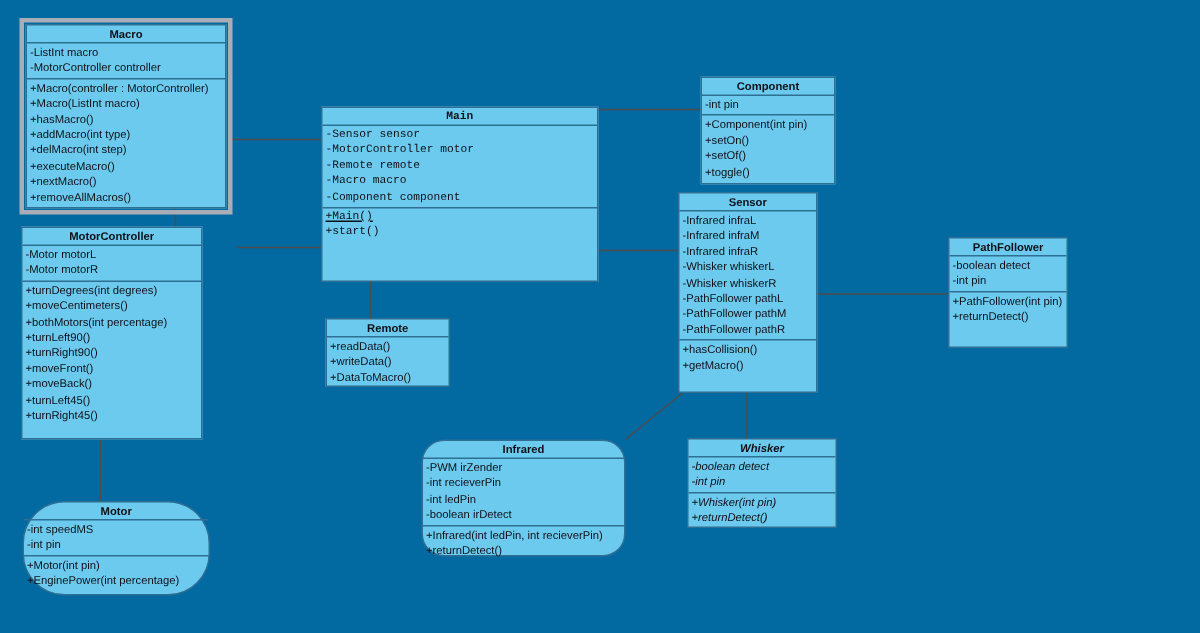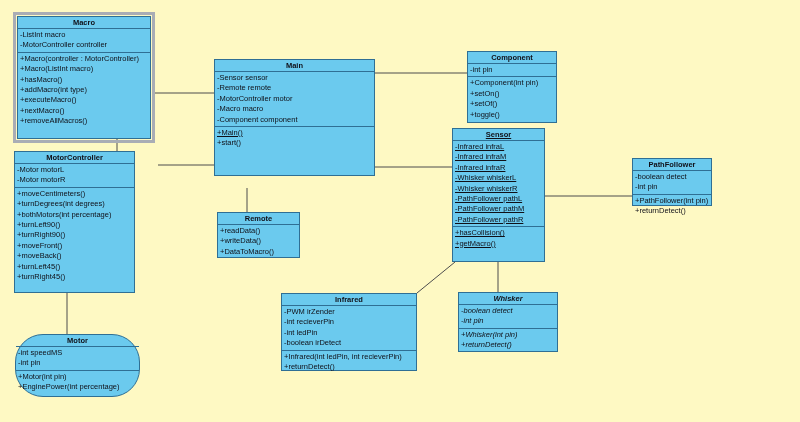--- a/index.html
+++ b/index.html
@@ -1,17 +1,17 @@
 <!DOCTYPE html>
 <html style="--fill: #6bcaee; --border: #2f6f94; --line: #4d4d4d;"><head>
 <meta charset="utf-8">
 <style>
   html,body{margin:0;padding:0;background:#ffffff;}
   #canvas{
-    position:relative;width:800px;height:422px;background:#fef9c3;
+    position:relative;width:800px;height:422px;background:#0369a1;
     font-family:"Liberation Sans",sans-serif;overflow:hidden;
   }
   .uml-class{
     position:absolute;box-sizing:border-box;
     background:var(--fill,#6bcaee);
     border:1px solid var(--border,#2f6f94);
     color:#101018;
     font-size:7.5px;line-height:10.4px;
   }
   .uml-class.selected{
@@ -57,60 +57,61 @@
       <div class="uml-title">Macro</div>
       <div class="uml-compartment">
         <div class="uml-row">-ListInt macro</div>
         <div class="uml-row">-MotorController controller</div>
       </div>
       <div class="uml-compartment">
         <div class="uml-row">+Macro(controller : MotorController)</div>
         <div class="uml-row">+Macro(ListInt macro)</div>
         <div class="uml-row">+hasMacro()</div>
         <div class="uml-row">+addMacro(int type)</div>
+        <div class="uml-row">+delMacro(int step)</div>
         <div class="uml-row">+executeMacro()</div>
         <div class="uml-row">+nextMacro()</div>
         <div class="uml-row">+removeAllMacros()</div>
       </div>
     </div>
     <div class="uml-class" style="left: 14px; top: 151px; width: 121px; height: 142px;">
       <div class="uml-title">MotorController</div>
       <div class="uml-compartment">
         <div class="uml-row">-Motor motorL</div>
         <div class="uml-row">-Motor motorR</div>
       </div>
       <div class="uml-compartment">
+        <div class="uml-row">+turnDegrees(int degrees)</div>
         <div class="uml-row">+moveCentimeters()</div>
-        <div class="uml-row">+turnDegrees(int degrees)</div>
         <div class="uml-row">+bothMotors(int percentage)</div>
         <div class="uml-row">+turnLeft90()</div>
         <div class="uml-row">+turnRight90()</div>
         <div class="uml-row">+moveFront()</div>
         <div class="uml-row">+moveBack()</div>
         <div class="uml-row">+turnLeft45()</div>
         <div class="uml-row">+turnRight45()</div>
       </div>
     </div>
     <div class="uml-class" style="left: 15px; top: 334px; width: 125px; height: 63px; border-radius: 28px;">
       <div class="uml-title">Motor</div>
       <div class="uml-compartment">
         <div class="uml-row">-int speedMS</div>
         <div class="uml-row">-int pin</div>
       </div>
       <div class="uml-compartment">
         <div class="uml-row">+Motor(int pin)</div>
         <div class="uml-row">+EnginePower(int percentage)</div>
       </div>
     </div>
-    <div class="uml-class" style="left: 214px; top: 59px; width: 161px; height: 117px;">
+    <div class="uml-class" style="left: 214px; top: 71px; width: 185px; height: 117px; font-family: Liberation Mono, monospace;">
       <div class="uml-title">Main</div>
       <div class="uml-compartment">
         <div class="uml-row">-Sensor sensor</div>
+        <div class="uml-row">-MotorController motor</div>
         <div class="uml-row">-Remote remote</div>
-        <div class="uml-row">-MotorController motor</div>
         <div class="uml-row">-Macro macro</div>
         <div class="uml-row">-Component component</div>
       </div>
       <div class="uml-compartment">
         <div class="uml-row u">+Main()</div>
         <div class="uml-row">+start()</div>
       </div>
     </div>
     <div class="uml-class" style="left: 217px; top: 212px; width: 83px; height: 46px;">
       <div class="uml-title">Remote</div>
@@ -125,49 +126,49 @@
       <div class="uml-compartment">
         <div class="uml-row">-int pin</div>
       </div>
       <div class="uml-compartment">
         <div class="uml-row">+Component(int pin)</div>
         <div class="uml-row">+setOn()</div>
         <div class="uml-row">+setOf()</div>
         <div class="uml-row">+toggle()</div>
       </div>
     </div>
-    <div class="uml-class" style="left: 452px; top: 128px; width: 93px; height: 134px; text-decoration: underline;">
+    <div class="uml-class" style="left: 452px; top: 128px; width: 93px; height: 134px;">
       <div class="uml-title">Sensor</div>
       <div class="uml-compartment">
         <div class="uml-row">-Infrared infraL</div>
         <div class="uml-row">-Infrared infraM</div>
         <div class="uml-row">-Infrared infraR</div>
         <div class="uml-row">-Whisker whiskerL</div>
         <div class="uml-row">-Whisker whiskerR</div>
         <div class="uml-row">-PathFollower pathL</div>
         <div class="uml-row">-PathFollower pathM</div>
         <div class="uml-row">-PathFollower pathR</div>
       </div>
       <div class="uml-compartment">
         <div class="uml-row">+hasCollision()</div>
         <div class="uml-row">+getMacro()</div>
       </div>
     </div>
-    <div class="uml-class" style="left: 632px; top: 158px; width: 80px; height: 48px;">
+    <div class="uml-class" style="left: 632px; top: 158px; width: 80px; height: 74px;">
       <div class="uml-title">PathFollower</div>
       <div class="uml-compartment">
         <div class="uml-row">-boolean detect</div>
         <div class="uml-row">-int pin</div>
       </div>
       <div class="uml-compartment">
         <div class="uml-row">+PathFollower(int pin)</div>
         <div class="uml-row">+returnDetect()</div>
       </div>
     </div>
-    <div class="uml-class" style="left: 281px; top: 293px; width: 136px; height: 78px;">
+    <div class="uml-class" style="left: 281px; top: 293px; width: 136px; height: 78px; border-radius: 15px;">
       <div class="uml-title">Infrared</div>
       <div class="uml-compartment">
         <div class="uml-row">-PWM irZender</div>
         <div class="uml-row">-int recieverPin</div>
         <div class="uml-row">-int ledPin</div>
         <div class="uml-row">-boolean irDetect</div>
       </div>
       <div class="uml-compartment">
         <div class="uml-row">+Infrared(int ledPin, int recieverPin)</div>
         <div class="uml-row">+returnDetect()</div>

